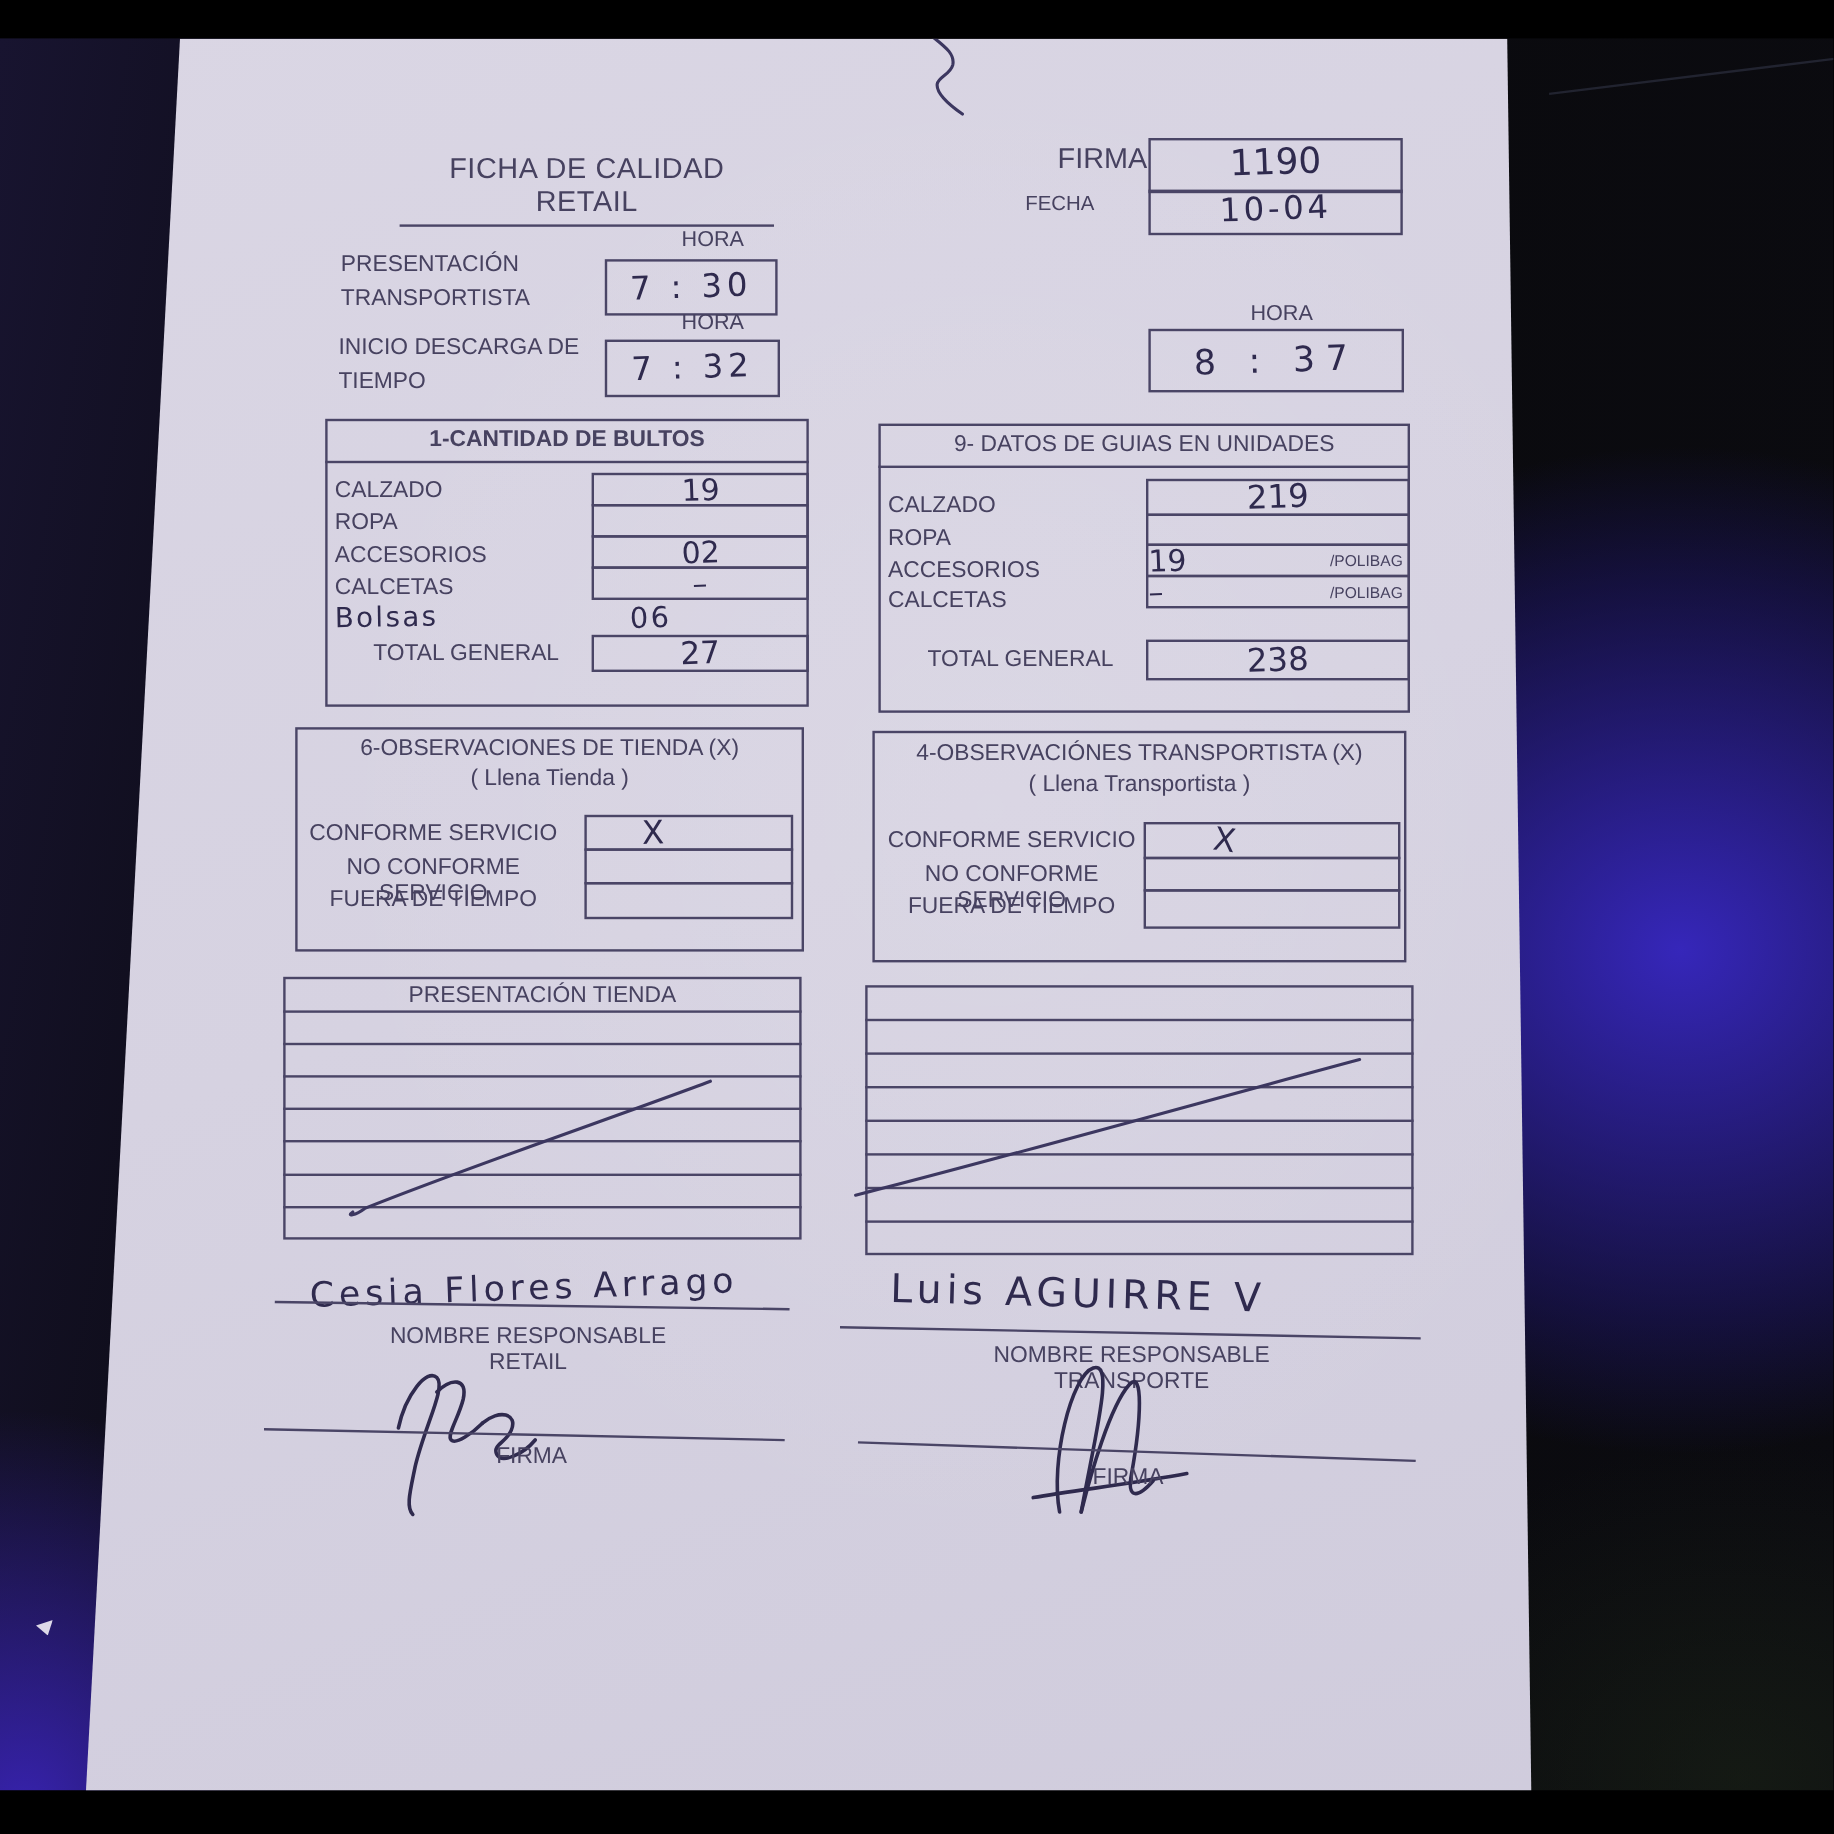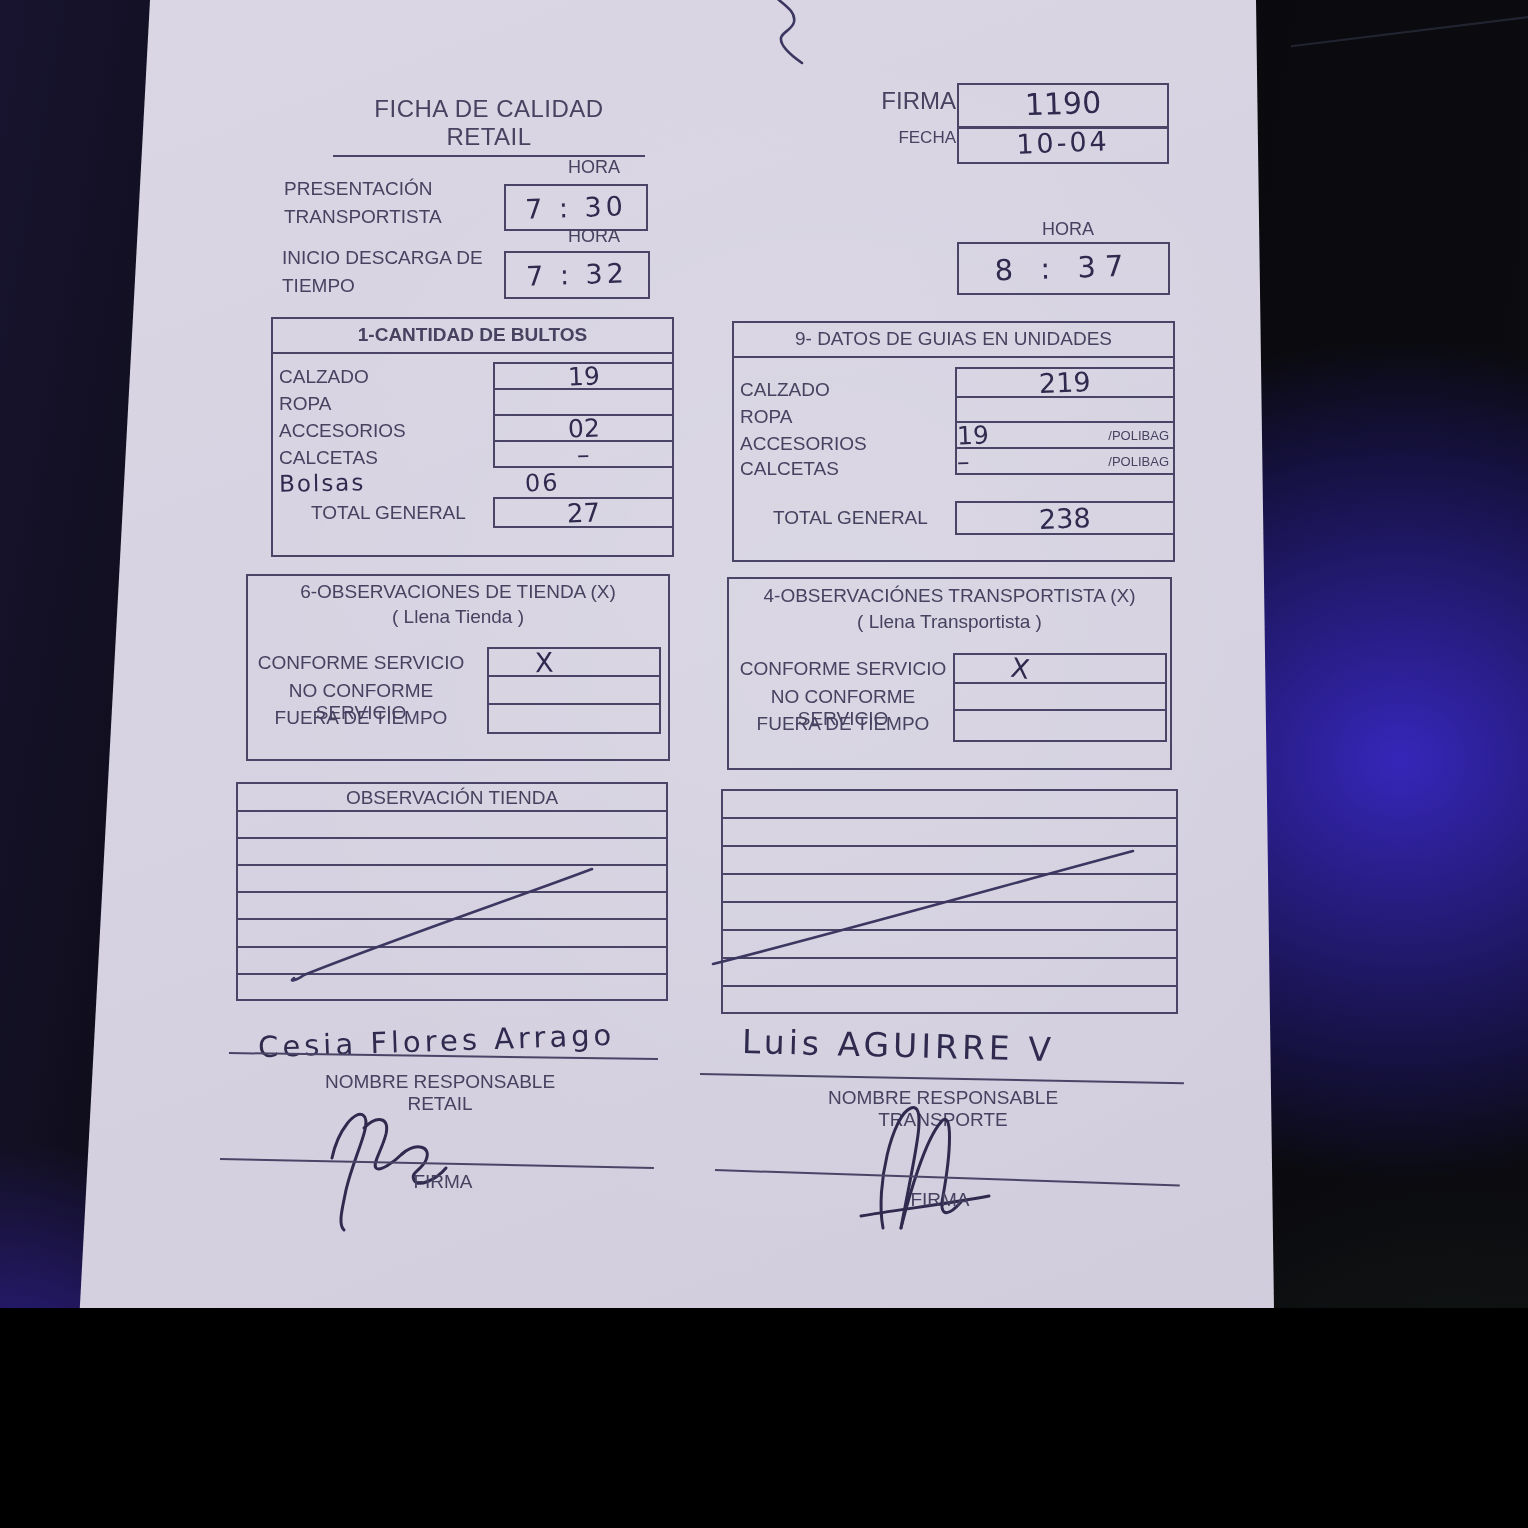--- a/index.html
+++ b/index.html
@@ -3,27 +3,28 @@
 <meta charset="utf-8">
 <style>
   :root{
     --ink:#474260;
     --ink-line:#4a4566;
     --hw:#2f2a4e;
     --paper:#d6d2e1;
   }
   html,body{margin:0;padding:0;background:#000;}
   .scene{
-    position:relative;width:1528px;height:1308px;overflow:hidden;
+    position:relative;width:1528px;height:1460px;overflow:hidden;
     background:
       radial-gradient(ellipse 640px 560px at 1400px 760px, rgba(56,40,195,0.95), rgba(40,28,150,0.35) 55%, rgba(10,10,16,0) 75%),
       radial-gradient(ellipse 420px 480px at 20px 1480px, rgba(62,38,200,0.85), rgba(30,20,110,0) 70%),
       radial-gradient(ellipse 500px 400px at 1450px 1450px, rgba(30,40,24,0.5), rgba(0,0,0,0) 70%),
       linear-gradient(100deg, #181430 0%, #0d0c16 22%, #0a0a0e 60%, #0b0b10 100%);
     font-family:"Liberation Sans",sans-serif;
+    margin-top:32px;
   }
   .bg-diag{position:absolute;left:1290px;top:30px;width:250px;height:2px;
     background:rgba(140,150,200,0.18);transform:rotate(-7deg);}
   .speck{position:absolute;left:30px;top:1318px;width:14px;height:13px;background:#ddd9e8;
     clip-path:polygon(0 35%,100% 0,70% 100%);}
   .paper{
     position:absolute;left:0;top:0;width:1528px;height:1528px;
     clip-path:polygon(150px 0px,1256px 0px,1277px 1528px,68px 1528px);
     background:
       radial-gradient(ellipse 900px 1000px at 54% 42%, rgba(255,255,255,0.10), rgba(0,0,0,0) 65%),
@@ -52,21 +53,21 @@
 
   <div class="paper">
 
     <svg style="left:756px;top:0;width:70px;height:70px;">
       <path class="stroke-thin" d="M18,-4 C30,6 40,12 38,22 C36,30 26,32 25,38 C24,46 36,56 46,63"></path>
     </svg>
 
     <div class="p ctr" style="left:333px;top:95px;width:312px;font-size:24px;letter-spacing:0.5px;border-bottom:2.5px solid var(--ink-line);padding-bottom:4px;">FICHA DE CALIDAD RETAIL</div>
 
     <div class="p" style="left:860px;top:87px;width:96px;font-size:24px;text-align:right;">FIRMA</div>
-    <div class="p" style="left:872px;top:128px;width:84px;font-size:17px;text-align:right;">FECHA</div>
+    <div class="p" style="left:828px;top:128px;width:84px;font-size:17px;text-align:right;">FECHA</div>
     <div class="b" style="left:957px;top:83px;width:212px;height:46px;"></div>
     <div class="b" style="left:957px;top:126px;width:212px;height:38px;"></div>
     <div class="p hw hwv" style="left:957px;top:86px;width:212px;font-size:30px;text-align:center;">1190</div>
     <div class="p hw hwv" style="left:957px;top:127px;width:212px;font-size:27px;text-align:center;letter-spacing:3px;">10-04</div>
 
     <div class="p ctr" style="left:538px;top:157px;width:112px;font-size:18px;">HORA</div>
     <div class="p" style="left:284px;top:175px;width:170px;font-size:19px;line-height:1.45;">PRESENTACIÓN TRANSPORTISTA</div>
     <div class="b" style="left:504px;top:184px;width:144px;height:47px;"></div>
     <div class="p hw hwv" style="left:504px;top:192px;width:144px;font-size:27px;text-align:center;letter-spacing:4px;">7 : 30</div>
 
@@ -161,21 +162,21 @@
       <span class="hw" style="font-size:27px;margin-right:80px;transform:rotate(8deg);">X</span>
       </div>
     <div class="cell" style="left:953px;top:682px;width:214px;height:29px;">
       <span class="hw hwv" style="font-size:27px;"></span>
       </div>
     <div class="cell" style="left:953px;top:709px;width:214px;height:33px;">
       <span class="hw hwv" style="font-size:27px;"></span>
       </div>
 
     <div class="b" style="left:236px;top:782px;width:432px;height:219px;"></div>
-    <div class="p ctr" style="left:236px;top:787px;width:432px;font-size:19px;">OBSERVACIÓN TIENDA</div>
+    <div class="p ctr" style="left:236px;top:787px;width:432px;font-size:19px;">PRESENTACIÓN TIENDA</div>
     <div class="hline" style="left:236px;top:810px;width:432px;"></div>
     <div class="hline" style="left:236px;top:837px;width:432px;border-top-width:2px;"></div>
     <div class="hline" style="left:236px;top:864px;width:432px;border-top-width:2px;"></div>
     <div class="hline" style="left:236px;top:891px;width:432px;border-top-width:2px;"></div>
     <div class="hline" style="left:236px;top:918px;width:432px;border-top-width:2px;"></div>
     <div class="hline" style="left:236px;top:946px;width:432px;border-top-width:2px;"></div>
     <div class="hline" style="left:236px;top:973px;width:432px;border-top-width:2px;"></div>
     <svg style="left:236px;top:782px;width:432px;height:219px;">
       <path class="stroke-thin" d="M58,196 C52,200 60,199 68,193 C150,160 290,112 356,87"></path>
     </svg>

